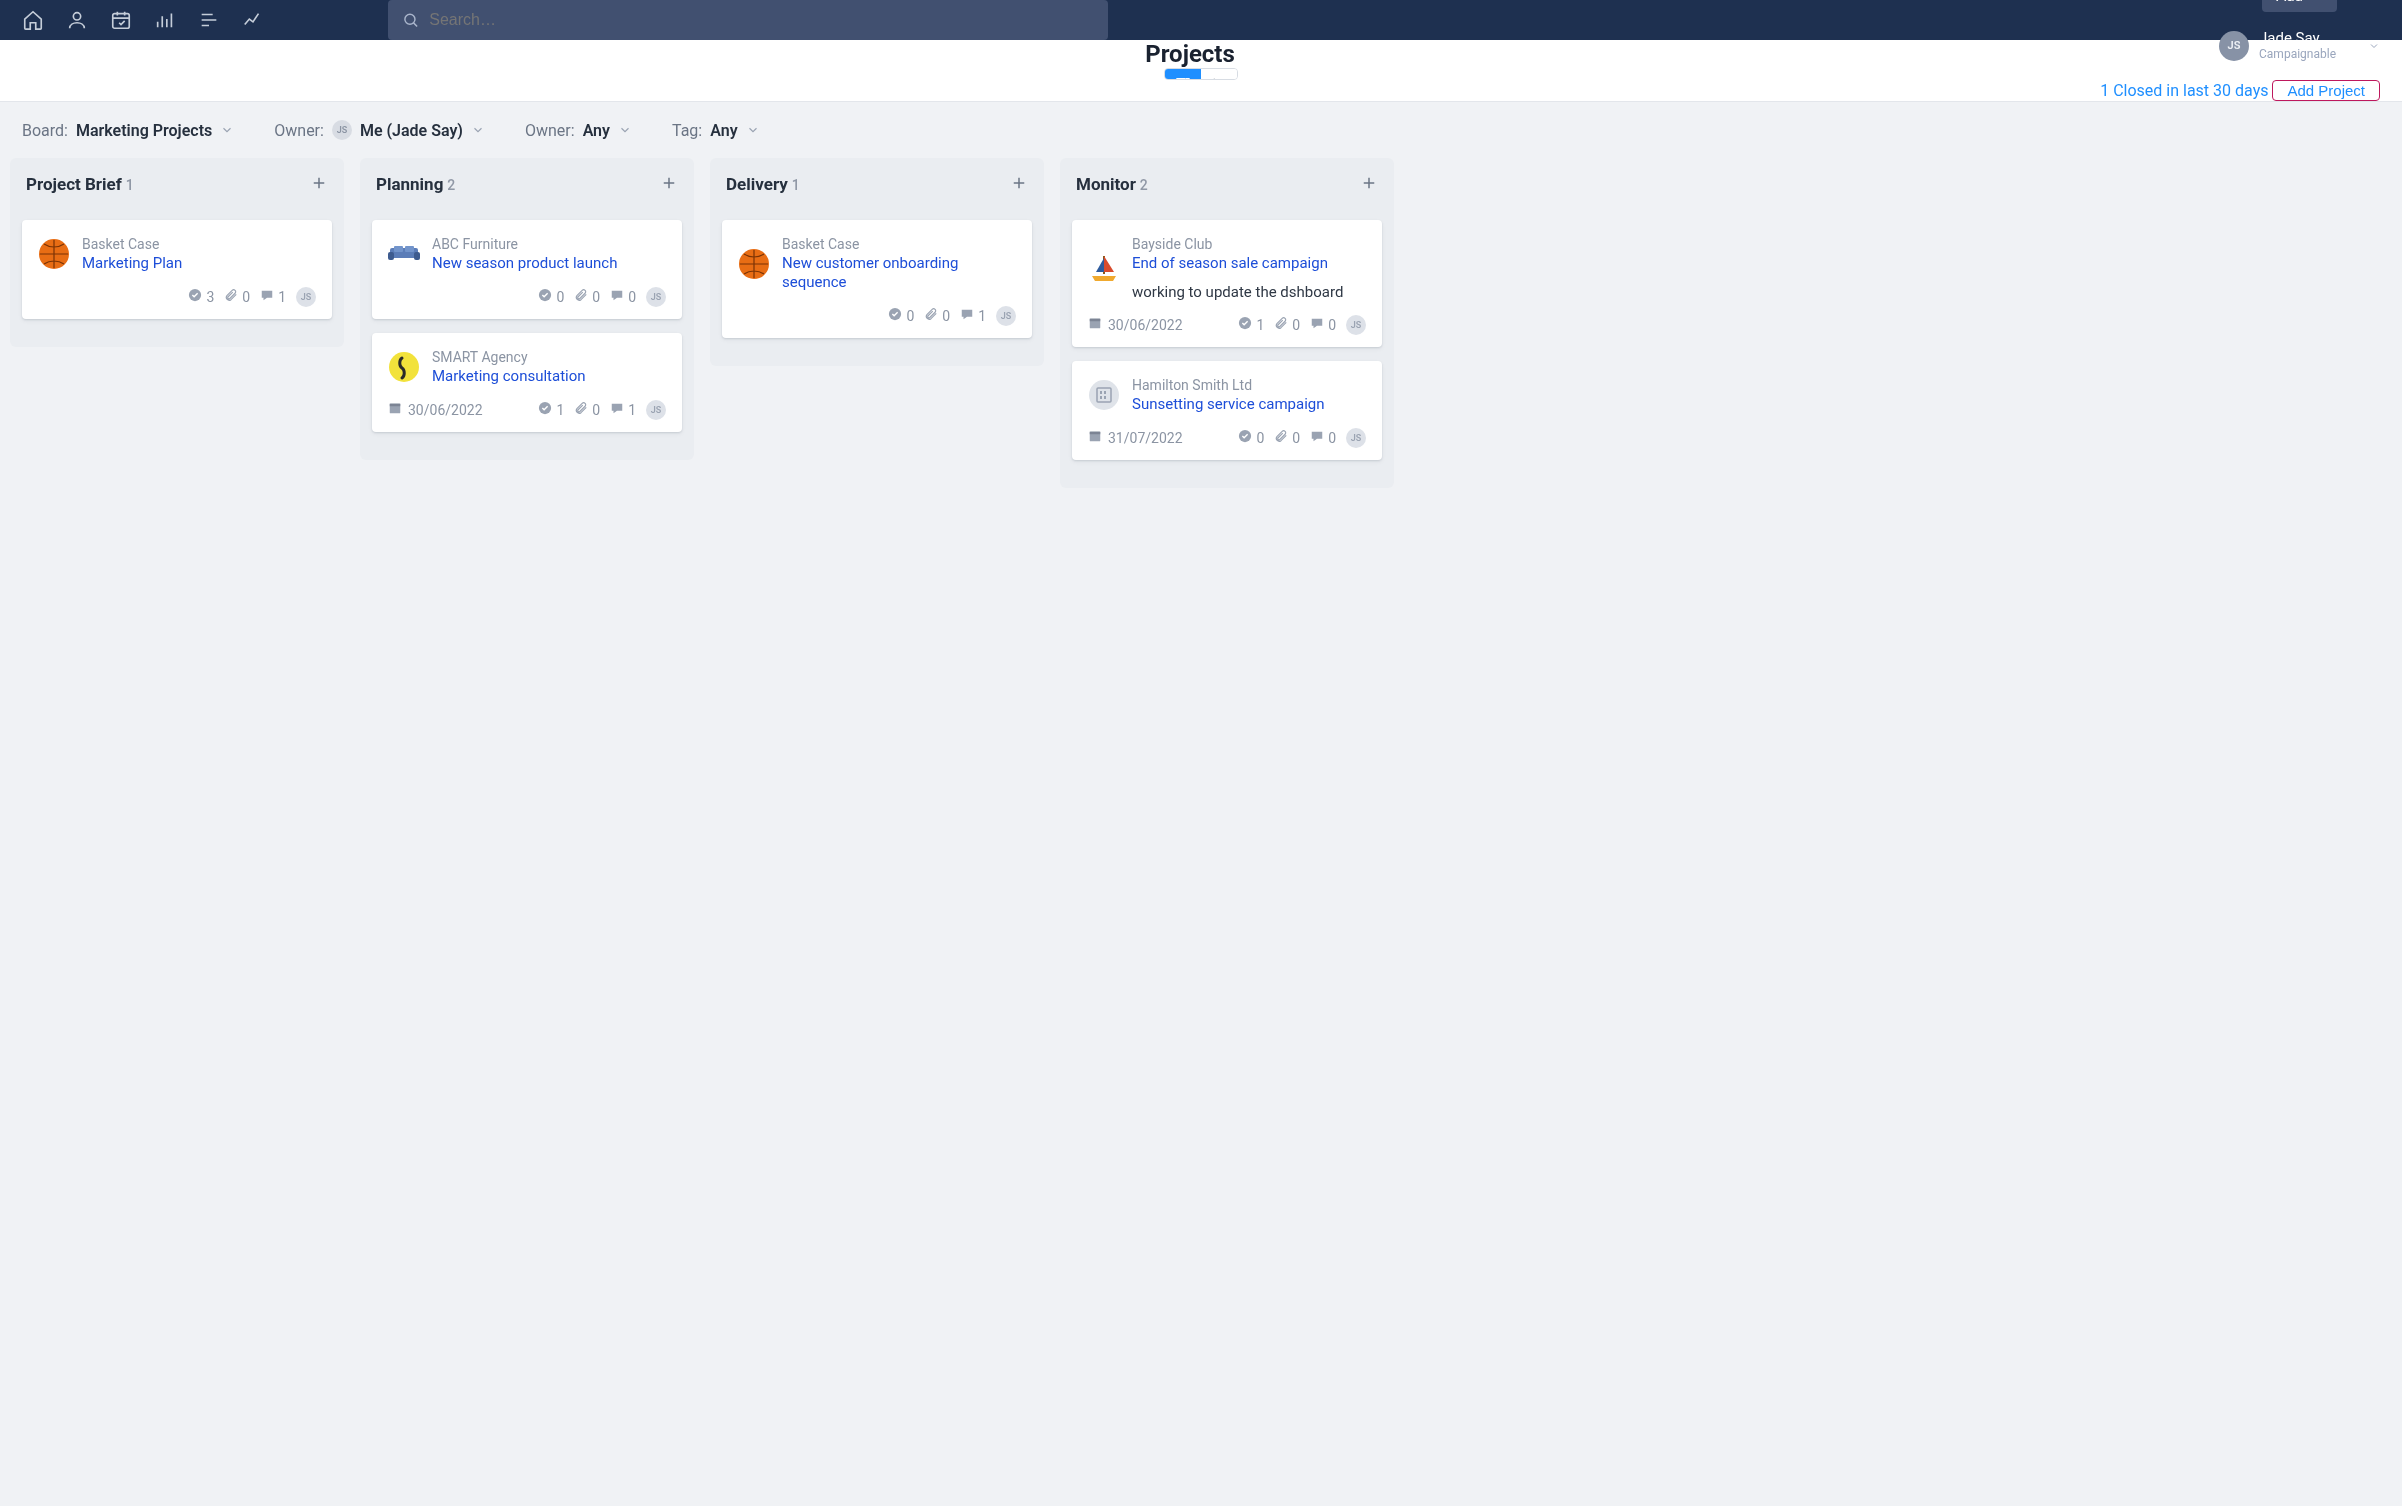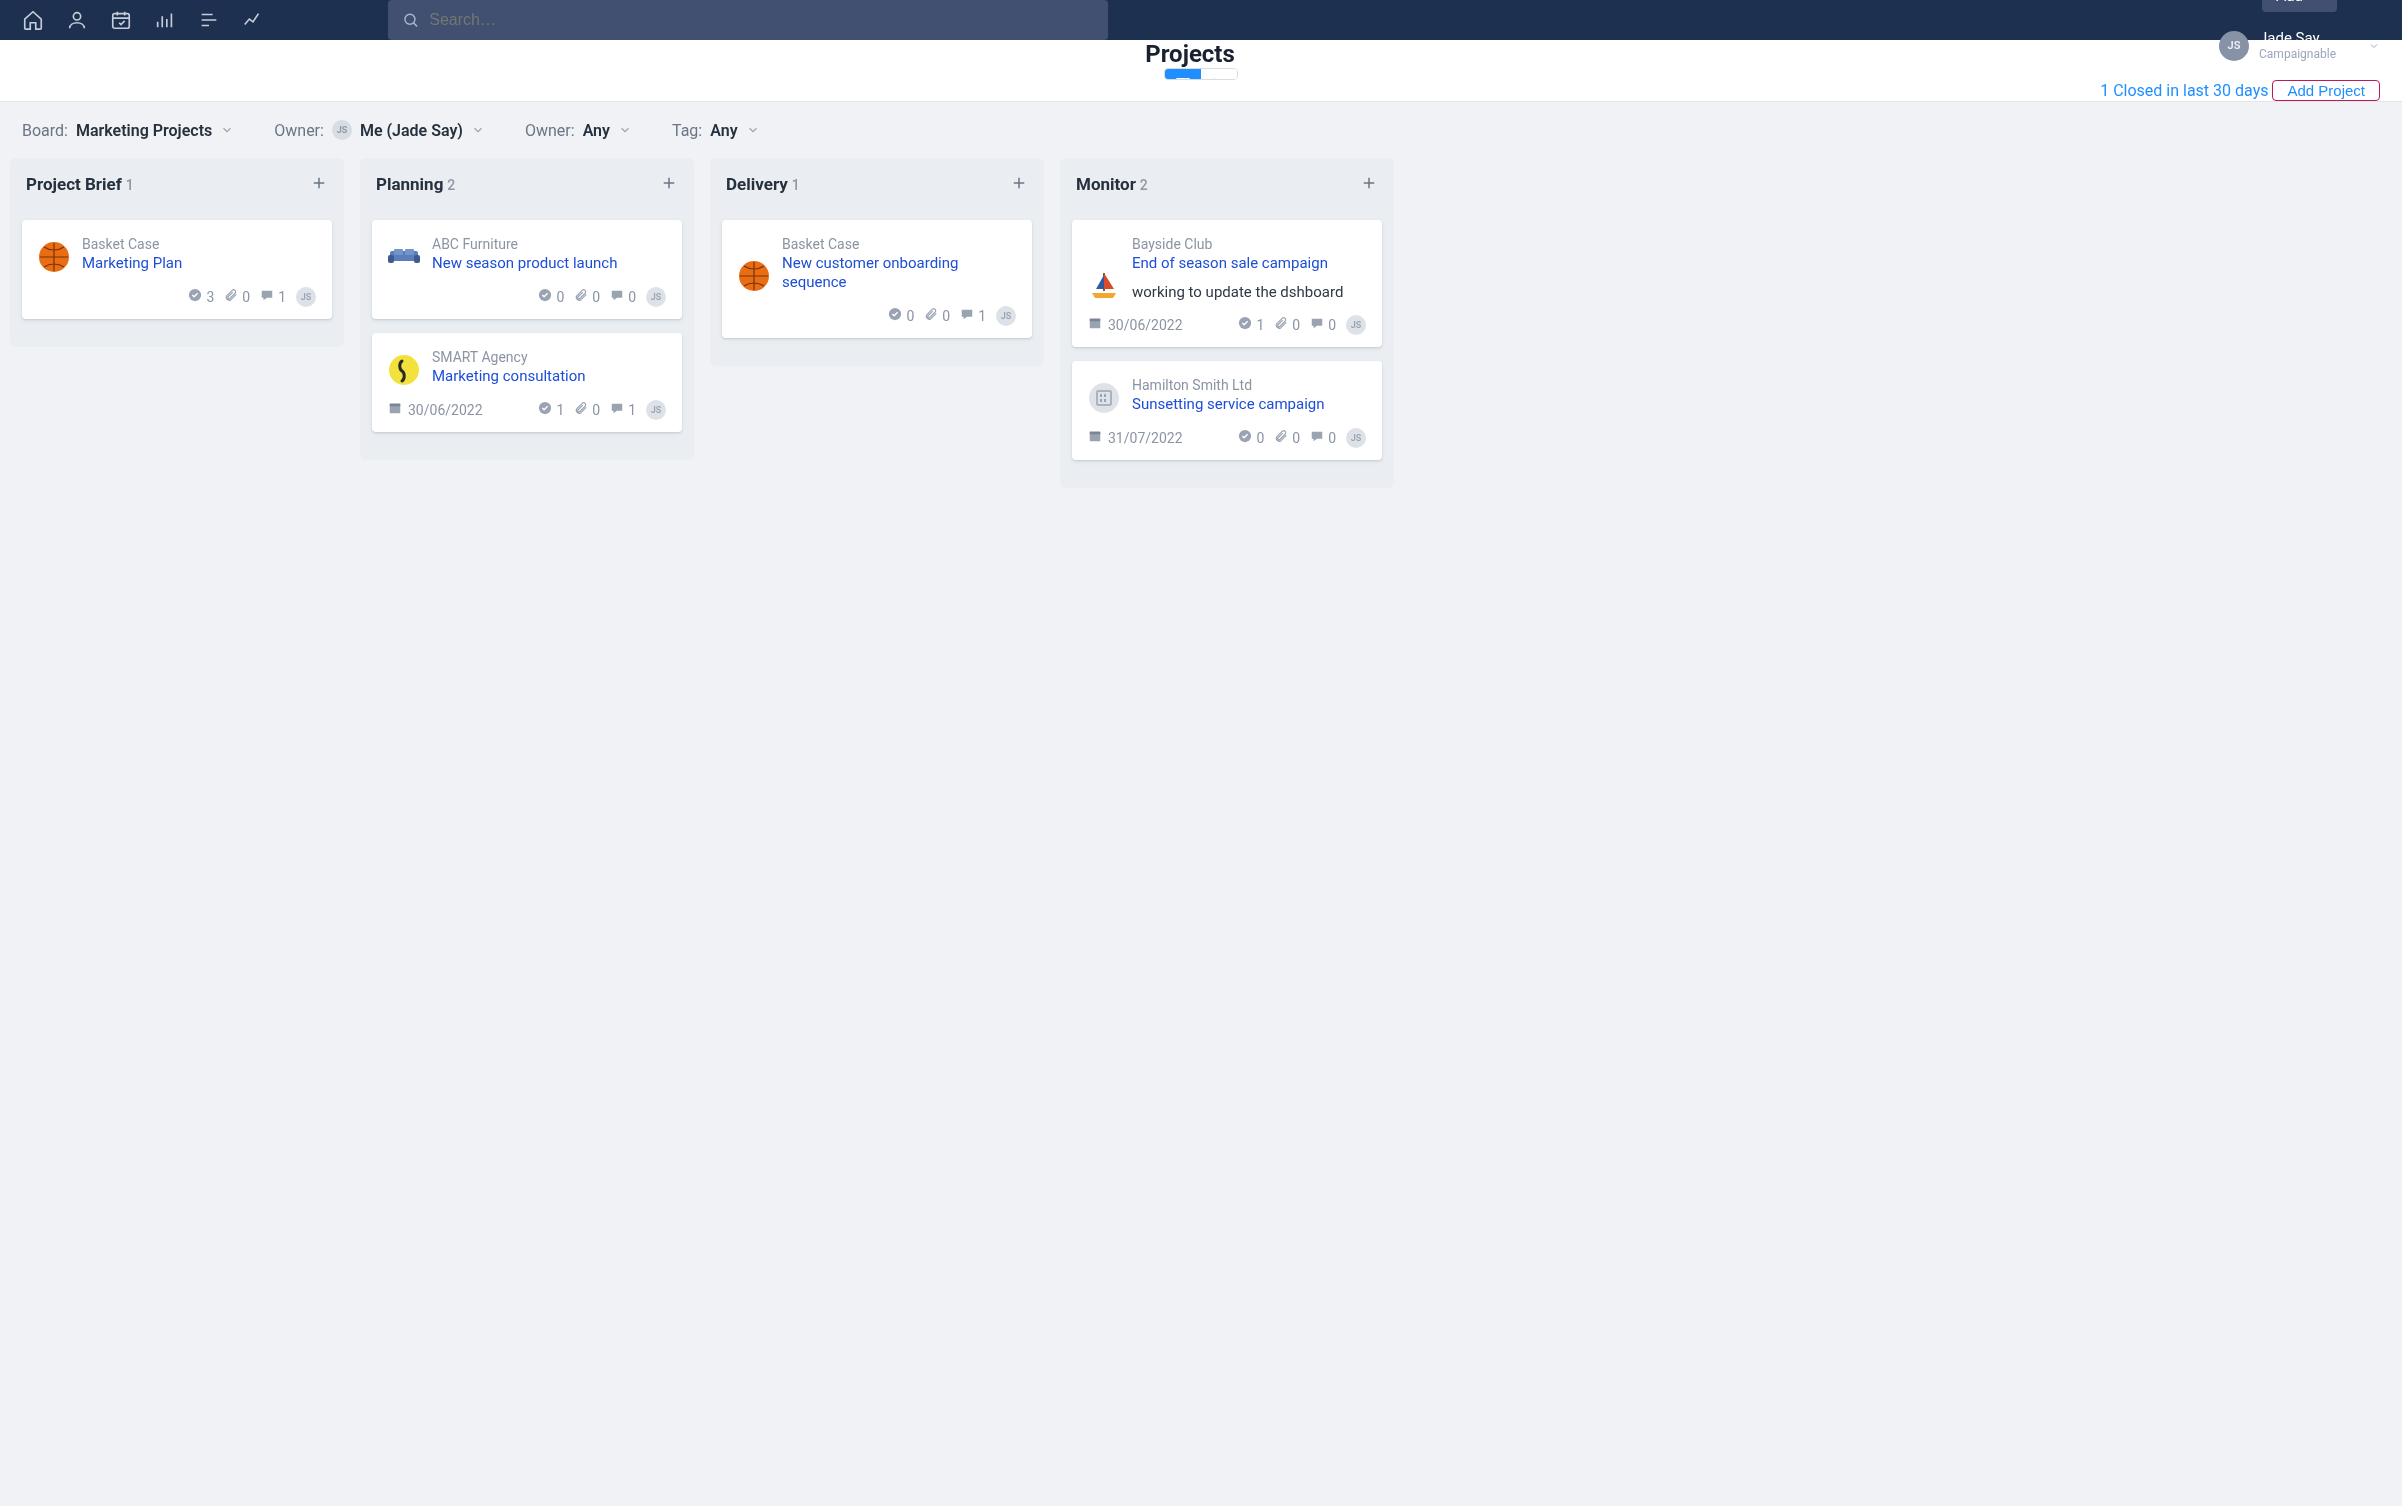--- a/index.html
+++ b/index.html
@@ -44,21 +44,21 @@
 .owner-av { width:20px; height:20px; border-radius:50%; background:#d8dce3; color:#8b94a3; display:inline-flex; align-items:center; justify-content:center; font-size:9px; font-weight:600; }
 
 .board { display:flex; gap:16px; padding:0 10px 30px 10px; align-items:flex-start; }
 .column { flex:0 0 334px; background:#eaedf1; border-radius:6px; padding:14px 12px; }
 .col-head { display:flex; align-items:flex-start; justify-content:space-between; margin-bottom:24px; padding:2px 4px; }
 .col-title { font-size:17px; font-weight:700; color:#26303e; }
 .col-count { color:#9098a6; font-weight:500; margin-left:4px; }
 .col-add { width:18px; height:18px; stroke:#6b7585; fill:none; stroke-width:2; cursor:pointer; }
 
 .card { background:#fff; border-radius:4px; box-shadow:0 1px 2px rgba(20,30,50,0.12),0 2px 5px rgba(20,30,50,0.05); padding:16px 16px 12px 16px; margin-bottom:14px; cursor:pointer; }
-.card-top { display:flex; gap:12px; align-items:flex-end; }
+.card-top { display:flex; gap:12px; align-items:center; }
 .client-av { width:32px; height:32px; border-radius:50%; flex-shrink:0; display:flex; align-items:center; justify-content:center; font-size:18px; }
 .client-name { color:#8b94a3; font-size:14px; margin-bottom:2px; }
 .card-title { font-size:15px; font-weight:400; color:#1d4ed8; line-height:1.25; }
 .card-note { font-size:15px; color:#2f3845; margin-top:10px; }
 .card-meta { display:flex; align-items:center; justify-content:space-between; margin-top:14px; color:#8b94a3; font-size:14px; }
 .meta-left { display:flex; align-items:center; gap:6px; }
 .meta-right { display:flex; align-items:center; gap:10px; }
 .meta-item { display:flex; align-items:center; gap:4px; }
 .meta-item svg, .meta-left svg { width:14px; height:14px; stroke:#9aa3b2; fill:#9aa3b2; stroke-width:0; }
 .meta-item.attach svg { fill:none; stroke-width:2; }

